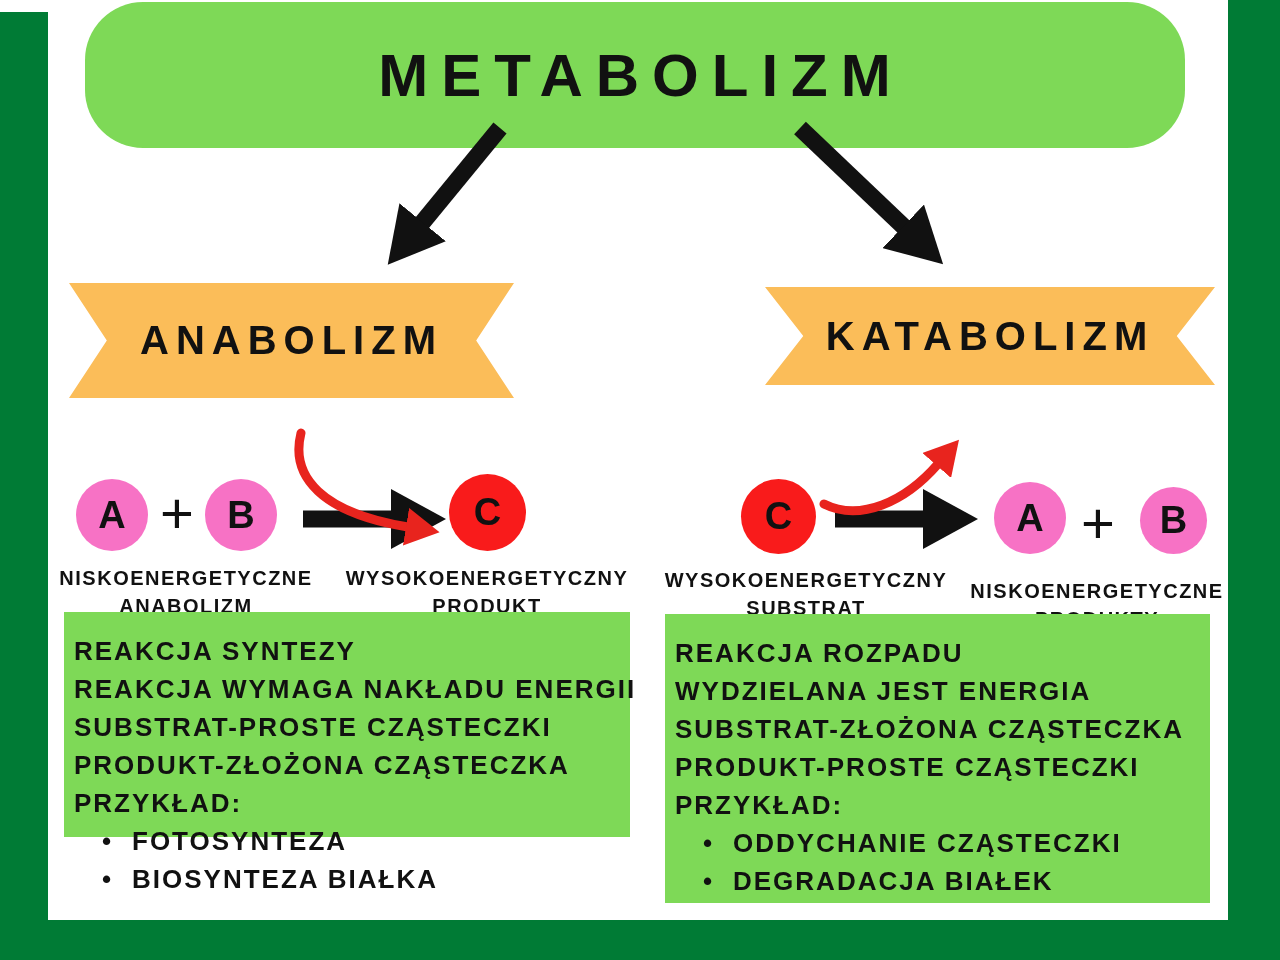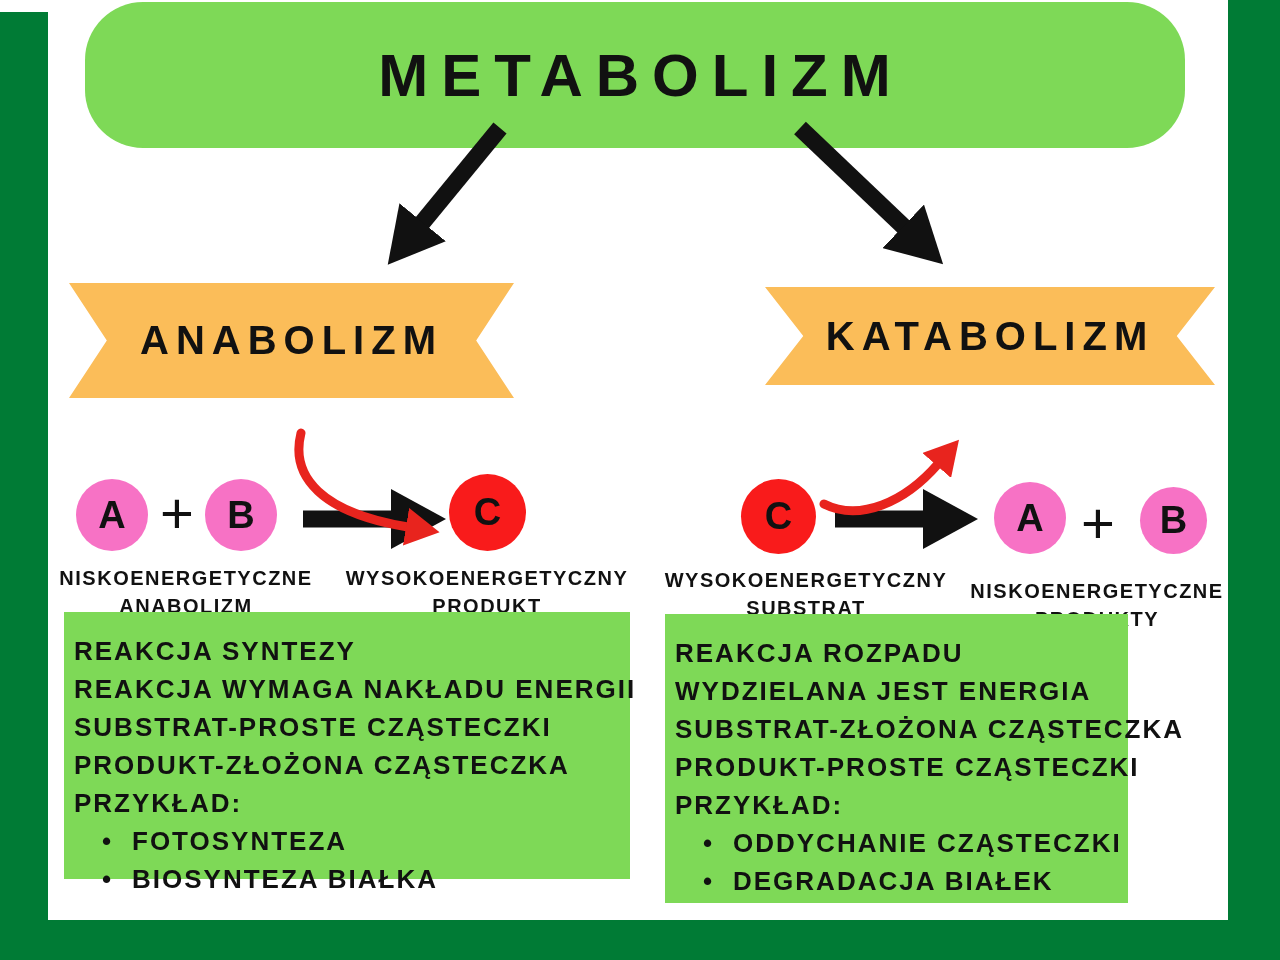--- a/index.html
+++ b/index.html
@@ -82,22 +82,22 @@
   .rl-1{left:36px;top:564px;}
   .rl-2{left:337px;top:564px;}
   .rl-3{left:656px;top:566px;}
   .rl-4{left:947px;top:577px;}
 
   
   .info-box{
     position:absolute;background:var(--banner-green);
     padding:20px 8px 0 10px;
   }
-  .info-left{left:64px;top:612px;width:566px;height:267px;}
-  .info-right{left:665px;top:614px;width:463px;height:289px;}
+  .info-left{left:64px;top:612px;width:566px;height:225px;}
+  .info-right{left:665px;top:614px;width:545px;height:289px;}
   .info-box .line{
     font-size:26px;font-weight:900;letter-spacing:2px;color:var(--ink);
     line-height:38px;white-space:nowrap;
   }
   .info-box .bullet{
     position:relative;padding-left:58px;
     font-size:26px;font-weight:900;letter-spacing:2px;color:var(--ink);
     line-height:38px;white-space:nowrap;
   }
   .info-box .bullet::before{

